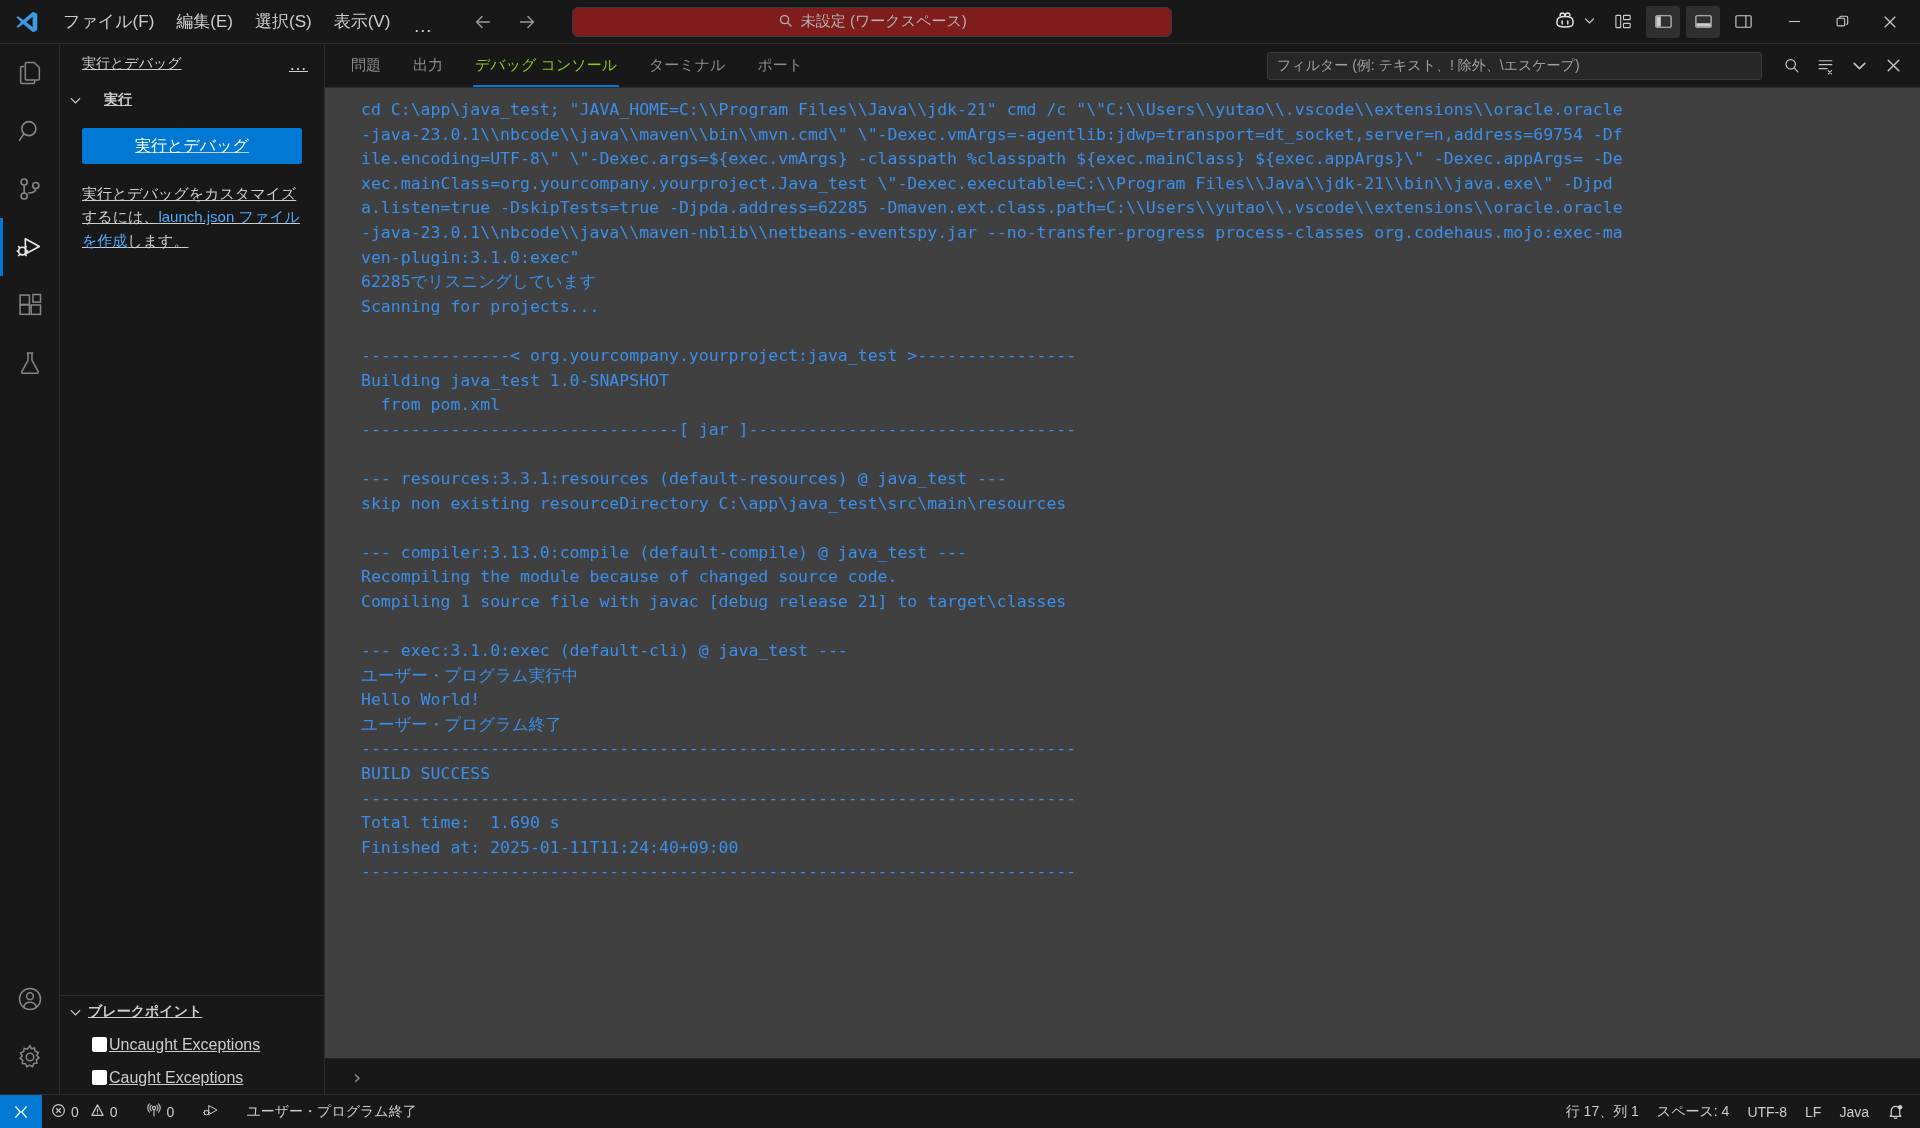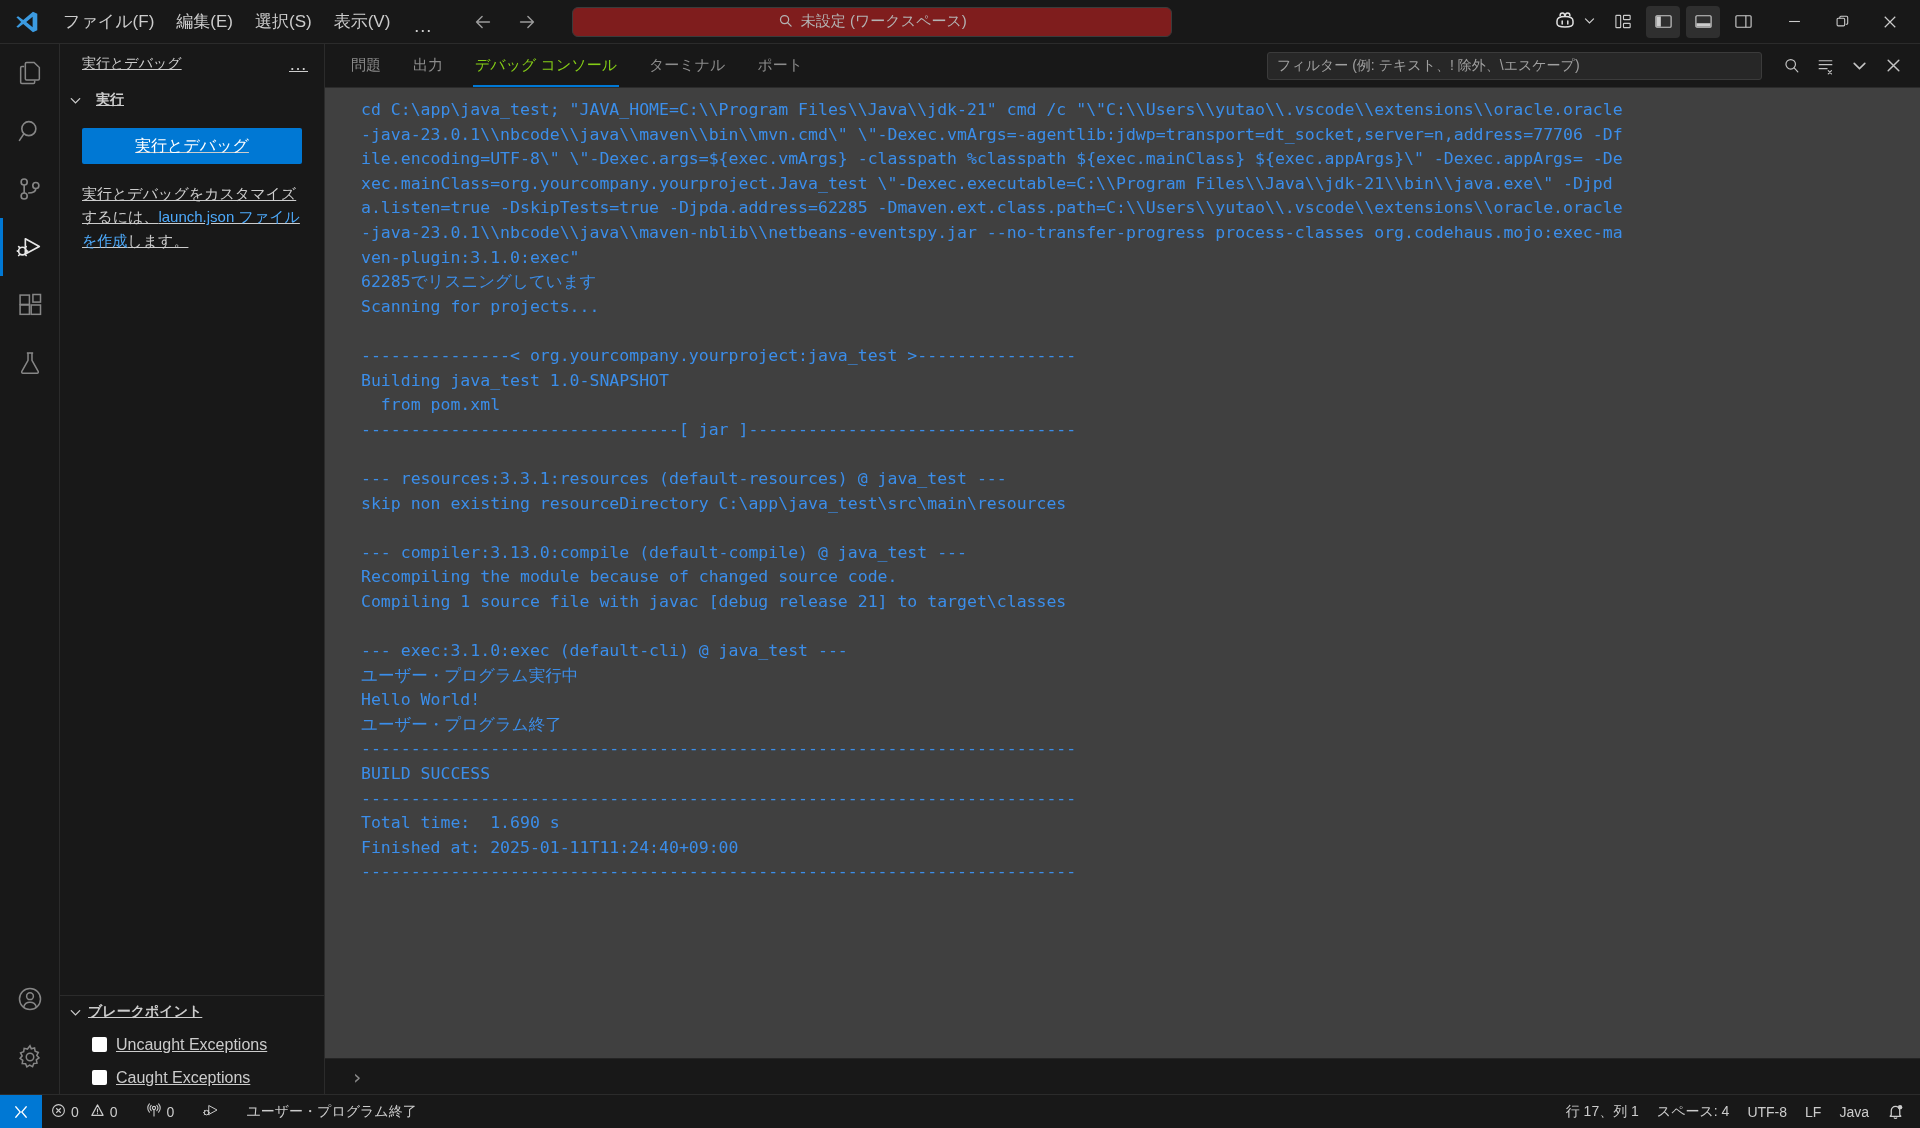--- a/index.html
+++ b/index.html
@@ -65,41 +65,41 @@
   .sidebar {
     width: 265px; flex: 0 0 265px; background: #181818;
     display: flex; flex-direction: column; border-right: 1px solid #2b2b2b; text-decoration: underline;
   }
   .sb-header {
     height: 40px; display: flex; align-items: center; justify-content: space-between;
     padding: 0 8px 0 22px; font-size: 14px; color: #cccccc;
   }
   .sb-header .dots { font-size: 18px; letter-spacing: 1px; padding: 0 8px; color: #cccccc; }
   .sb-section-head {
-    height: 32px; display: flex; align-items: center; gap: 12px;
+    height: 32px; display: flex; align-items: center; gap: 20px;
     padding-left: 6px; font-size: 14px; font-weight: bold; color: #cccccc;
   }
   .chev { width: 18px; height: 18px; display: inline-flex; align-items: center; justify-content: center; }
   .runbtn {
     margin: 12px 22px 0 22px; height: 36px; background: #0078d4; color: #ffffff;
     display: flex; align-items: center; justify-content: center;
     font-size: 16px; border-radius: 2px; cursor: pointer;
   }
   .sb-desc {
     margin: 18px 22px 0 22px; font-size: 15px; line-height: 1.55; color: #cccccc;
   }
   .sb-desc a { color: #4daafc; text-decoration: none; cursor: pointer; }
   .sb-fill { flex: 1 1 auto; }
   .bp-section { border-top: 1px solid #2b2b2b; }
   .bp-head {
     height: 32px; display: flex; align-items: center; gap: 4px;
     padding-left: 6px; font-size: 14px; font-weight: bold; color: #cccccc;
   }
   .bp-row {
-    height: 33px; display: flex; align-items: center; gap: 9px;
+    height: 33px; display: flex; align-items: center; gap: 2px;
     padding-left: 32px; font-size: 16px; color: #cccccc;
   }
   .cbx { width: 15px; height: 15px; background: #ffffff; border-radius: 2px; flex: 0 0 15px; }
 
   
   .panel { flex: 1 1 auto; display: flex; flex-direction: column; min-width: 0; background: #181818; }
   .panel-tabs {
     height: 44px; flex: 0 0 44px; display: flex; align-items: stretch;
     border-bottom: 1px solid #2b2b2b; padding-left: 10px;
   }
@@ -388,21 +388,21 @@
           <div class="ptool">
             <svg width="17" height="17" viewBox="0 0 16 16" stroke="currentColor" stroke-width="1.4" stroke-linecap="round">
                 <path d="M3 3l10 10M13 3L3 13"></path>
               </svg>
           </div>
         </div>
       </div>
 
       <div class="console" id="console-output">
           <div class="cline">cd C:\app\java_test; "JAVA_HOME=C:\\Program Files\\Java\\jdk-21" cmd /c "\"C:\\Users\\yutao\\.vscode\\extensions\\oracle.oracle</div>
-          <div class="cline">-java-23.0.1\\nbcode\\java\\maven\\bin\\mvn.cmd\" \"-Dexec.vmArgs=-agentlib:jdwp=transport=dt_socket,server=n,address=77706 -Df</div>
+          <div class="cline">-java-23.0.1\\nbcode\\java\\maven\\bin\\mvn.cmd\" \"-Dexec.vmArgs=-agentlib:jdwp=transport=dt_socket,server=n,address=69754 -Df</div>
           <div class="cline">ile.encoding=UTF-8\" \"-Dexec.args=${exec.vmArgs} -classpath %classpath ${exec.mainClass} ${exec.appArgs}\" -Dexec.appArgs= -De</div>
           <div class="cline">xec.mainClass=org.yourcompany.yourproject.Java_test \"-Dexec.executable=C:\\Program Files\\Java\\jdk-21\\bin\\java.exe\" -Djpd</div>
           <div class="cline">a.listen=true -DskipTests=true -Djpda.address=62285 -Dmaven.ext.class.path=C:\\Users\\yutao\\.vscode\\extensions\\oracle.oracle</div>
           <div class="cline">-java-23.0.1\\nbcode\\java\\maven-nblib\\netbeans-eventspy.jar --no-transfer-progress process-classes org.codehaus.mojo:exec-ma</div>
           <div class="cline">ven-plugin:3.1.0:exec"</div>
           <div class="cline">62285でリスニングしています</div>
           <div class="cline">Scanning for projects...</div>
           <div class="cline">&nbsp;</div>
           <div class="cline">---------------&lt; org.yourcompany.yourproject:java_test &gt;----------------</div>
           <div class="cline">Building java_test 1.0-SNAPSHOT</div>

